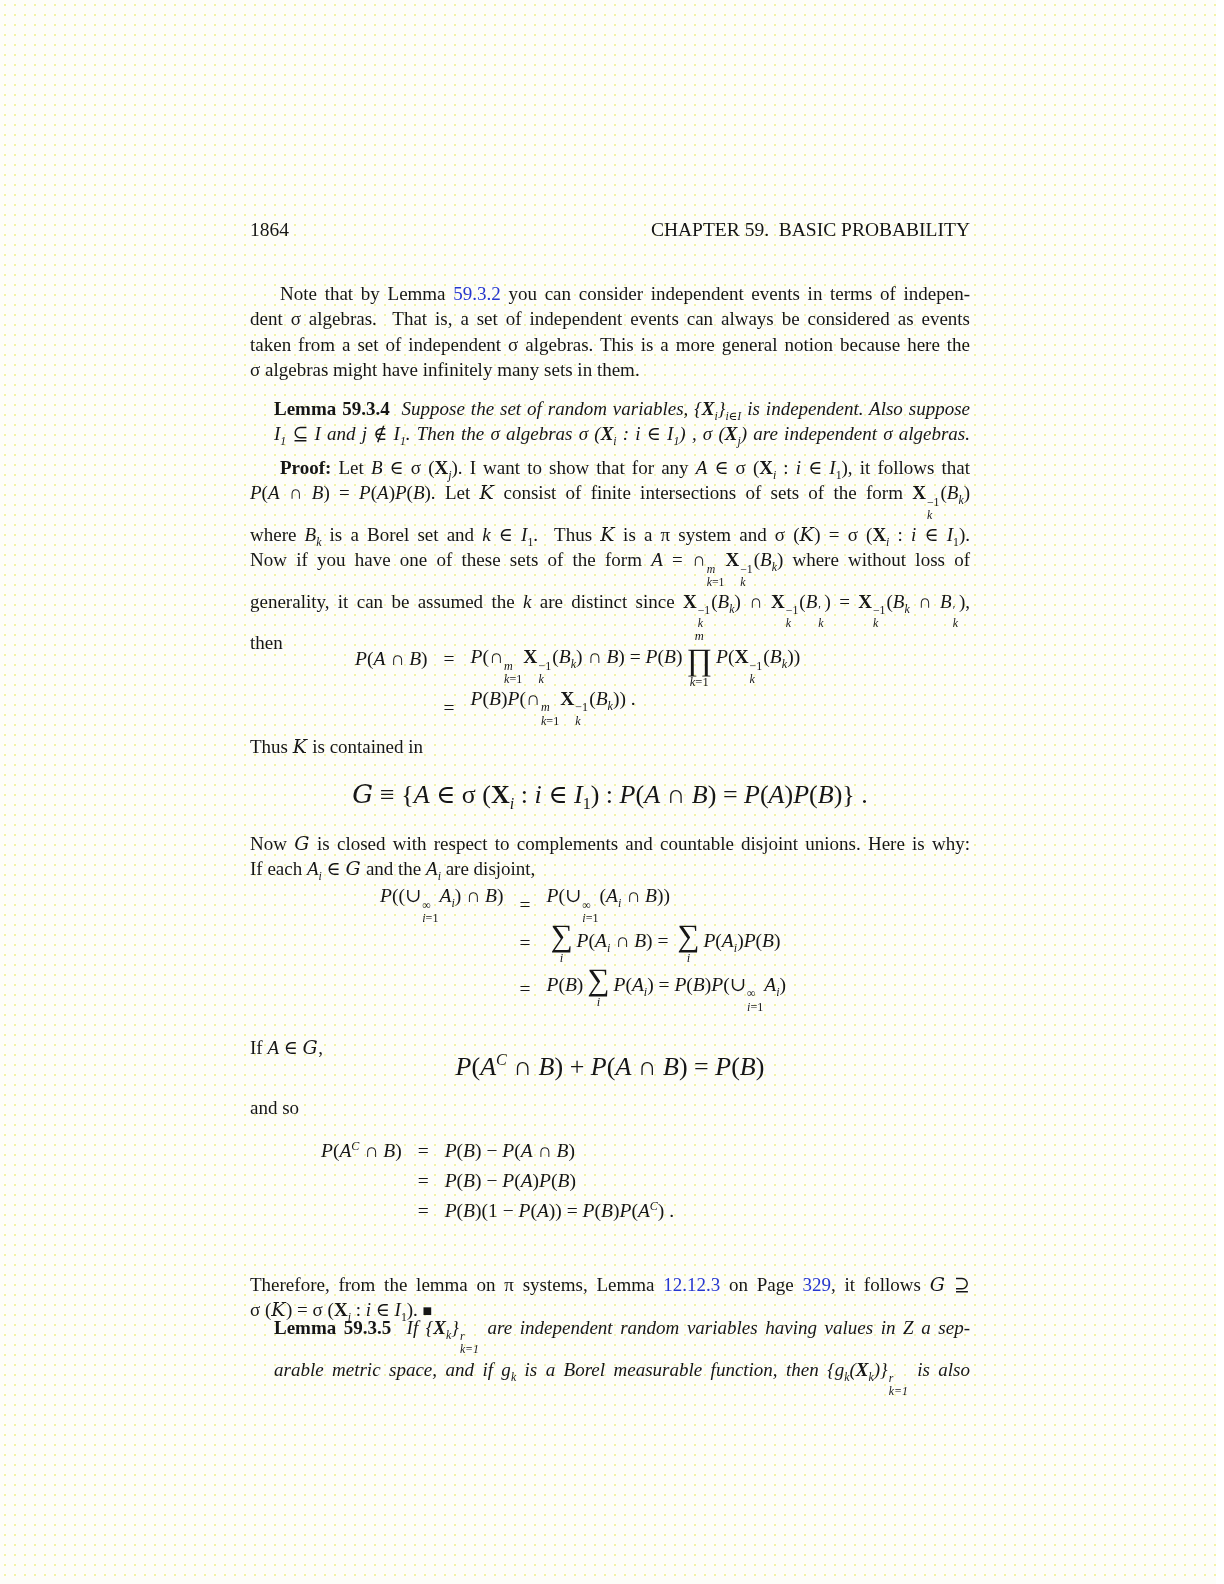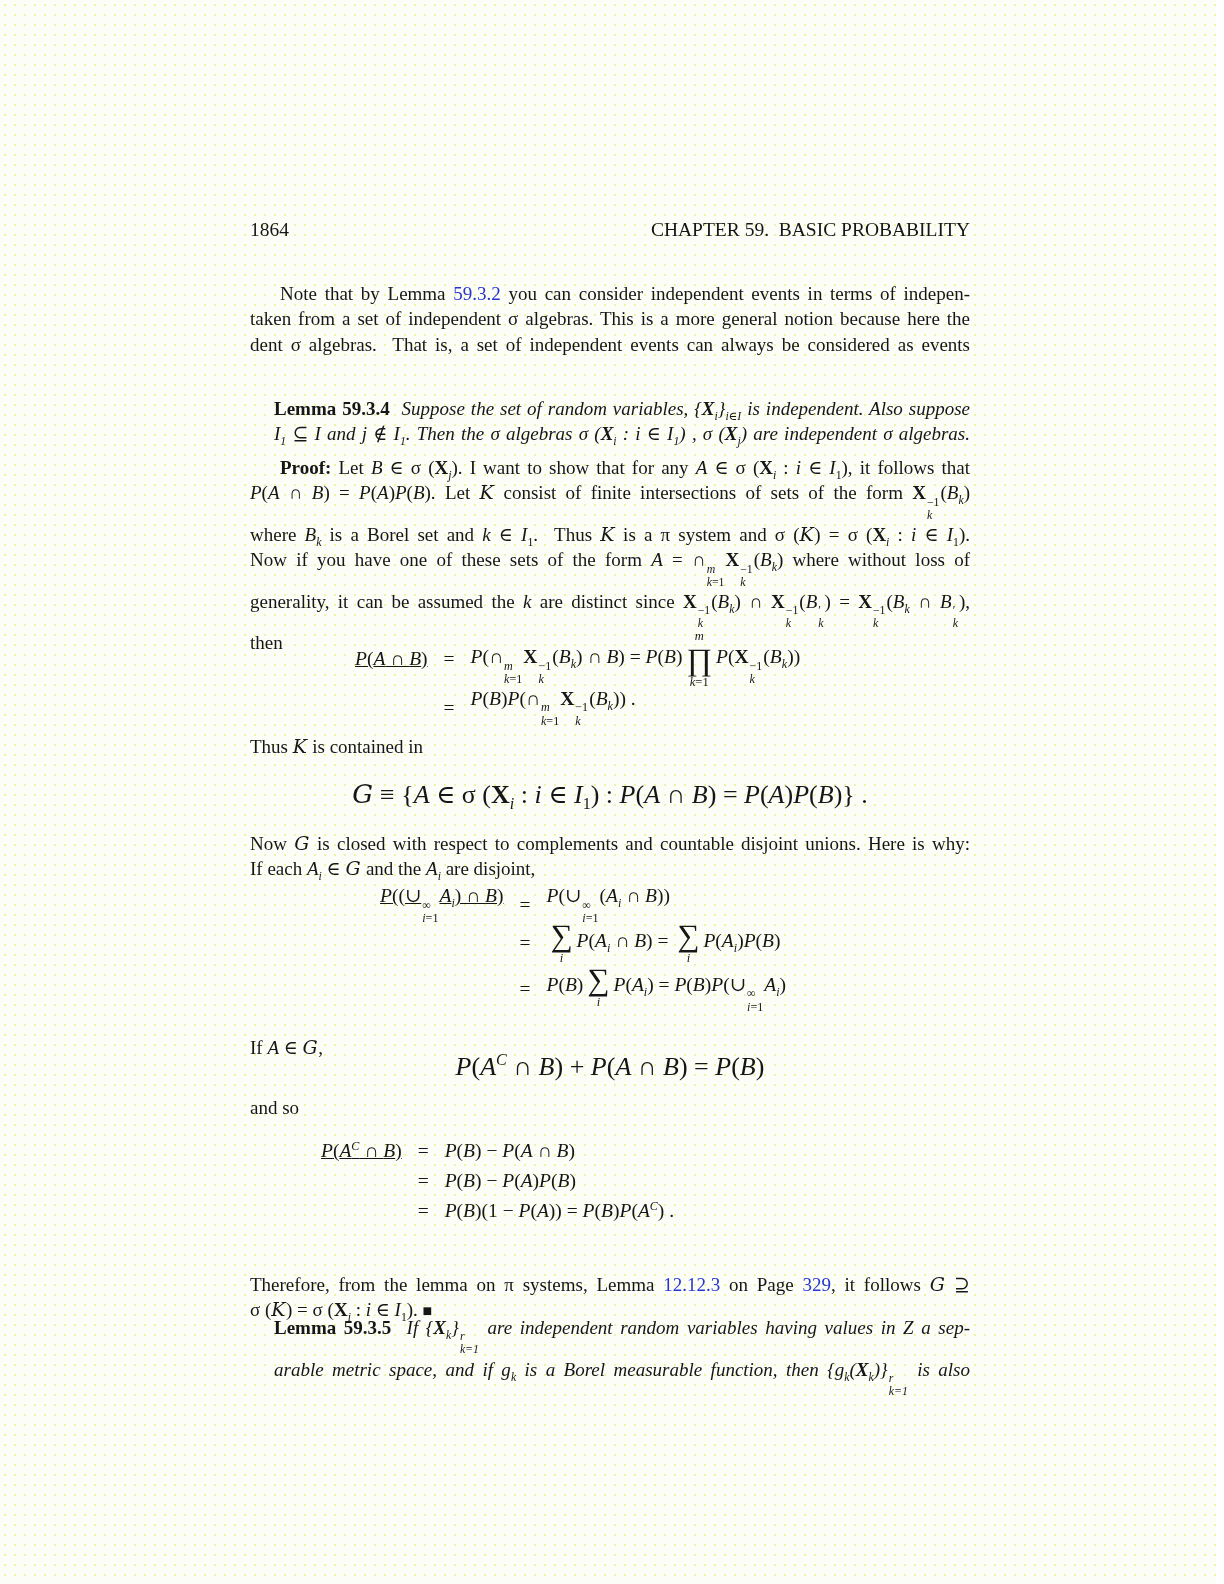--- a/index.html
+++ b/index.html
@@ -25,21 +25,21 @@
   i{font-style:italic;}
   sub,sup{font-size:0.62em;line-height:0;}
   .ss{display:inline-flex;flex-direction:column;align-items:flex-start;font-size:0.62em;line-height:1.12;vertical-align:-0.52em;margin:0 1px;}
   .ss .t,.ss .b{display:block;}
   .limop{display:inline-flex;flex-direction:column;align-items:center;vertical-align:middle;line-height:1;margin:0 4px;}
   .limop .op{font-size:31px;line-height:1;}
   .limop .lim{font-size:12.5px;line-height:1.15;}
   .scr{font-family:"DejaVu Serif",serif;font-style:italic;letter-spacing:0.5px;}
   a.ref{color:#2636cd;text-decoration:none;cursor:pointer;}
   .eqgrid{display:grid;grid-template-columns:auto auto auto;column-gap:16px;align-items:center;justify-items:start;font-size:19.5px;}
-  .eqgrid .l{justify-self:end;text-decoration:underline;}
+  .eqgrid .l{justify-self:end;}
   .eqgrid .c{justify-self:center;}
   .eqcenter{text-align:center;font-size:26px;line-height:30px;}
   .qed{font-size:16px;}
   
   #blk-header{top:219px;}
   #blk-intro{top:281px;}
   #blk-lemma534{top:396px;}
   #blk-proof{top:455px;}
   #blk-eq1{top:626px;margin-left:105px;}
   #blk-thus{top:734px;}
@@ -59,22 +59,23 @@
 <div class="page">
   <div class="content">
 
     <div class="block header" id="blk-header">
       <span>1864</span>
       <span class="chapter">CHAPTER 59.  BASIC PROBABILITY</span>
     </div>
 
     <div class="block" id="blk-intro">
       <div class="line indent">Note that by Lemma <a class="ref">59.3.2</a> you can consider independent events in terms of indepen-</div>
+      <div class="line">dent σ algebras.&nbsp; That is, a set of independent events can always be considered as events</div>
       <div class="line">taken from a set of independent σ algebras. This is a more general notion because here the</div>
-      <div class="line">dent σ algebras.&nbsp; That is, a set of independent events can always be considered as events</div>
+      <div class="line last">σ algebras might have infinitely many sets in them.</div>
     </div>
 
     <div class="block italicpara" id="blk-lemma534">
       <div class="line"><b class="up">Lemma 59.3.4</b>&nbsp; Suppose the set of random variables, {<b>X</b><sub>i</sub>}<sub>i∈I</sub> is independent. Also suppose</div>
       <div class="line">I<sub>1</sub> ⊆ I and j ∉ I<sub>1</sub>. Then the σ algebras σ (<b>X</b><sub>i</sub> : i ∈ I<sub>1</sub>) , σ (<b>X</b><sub>j</sub>) are independent σ algebras.</div>
     </div>
 
     <div class="block" id="blk-proof">
       <div class="line indent"><b>Proof:</b> Let <i>B</i> ∈ σ (<b>X</b><sub><i>j</i></sub>). I want to show that for any <i>A</i> ∈ σ (<b>X</b><sub><i>i</i></sub> : <i>i</i> ∈ <i>I</i><sub>1</sub>), it follows that</div>
       <div class="line"><i>P</i>(<i>A</i> ∩ <i>B</i>) = <i>P</i>(<i>A</i>)<i>P</i>(<i>B</i>). Let <span class="scr">K</span> consist of finite intersections of sets of the form <b>X</b><span class="ss">

